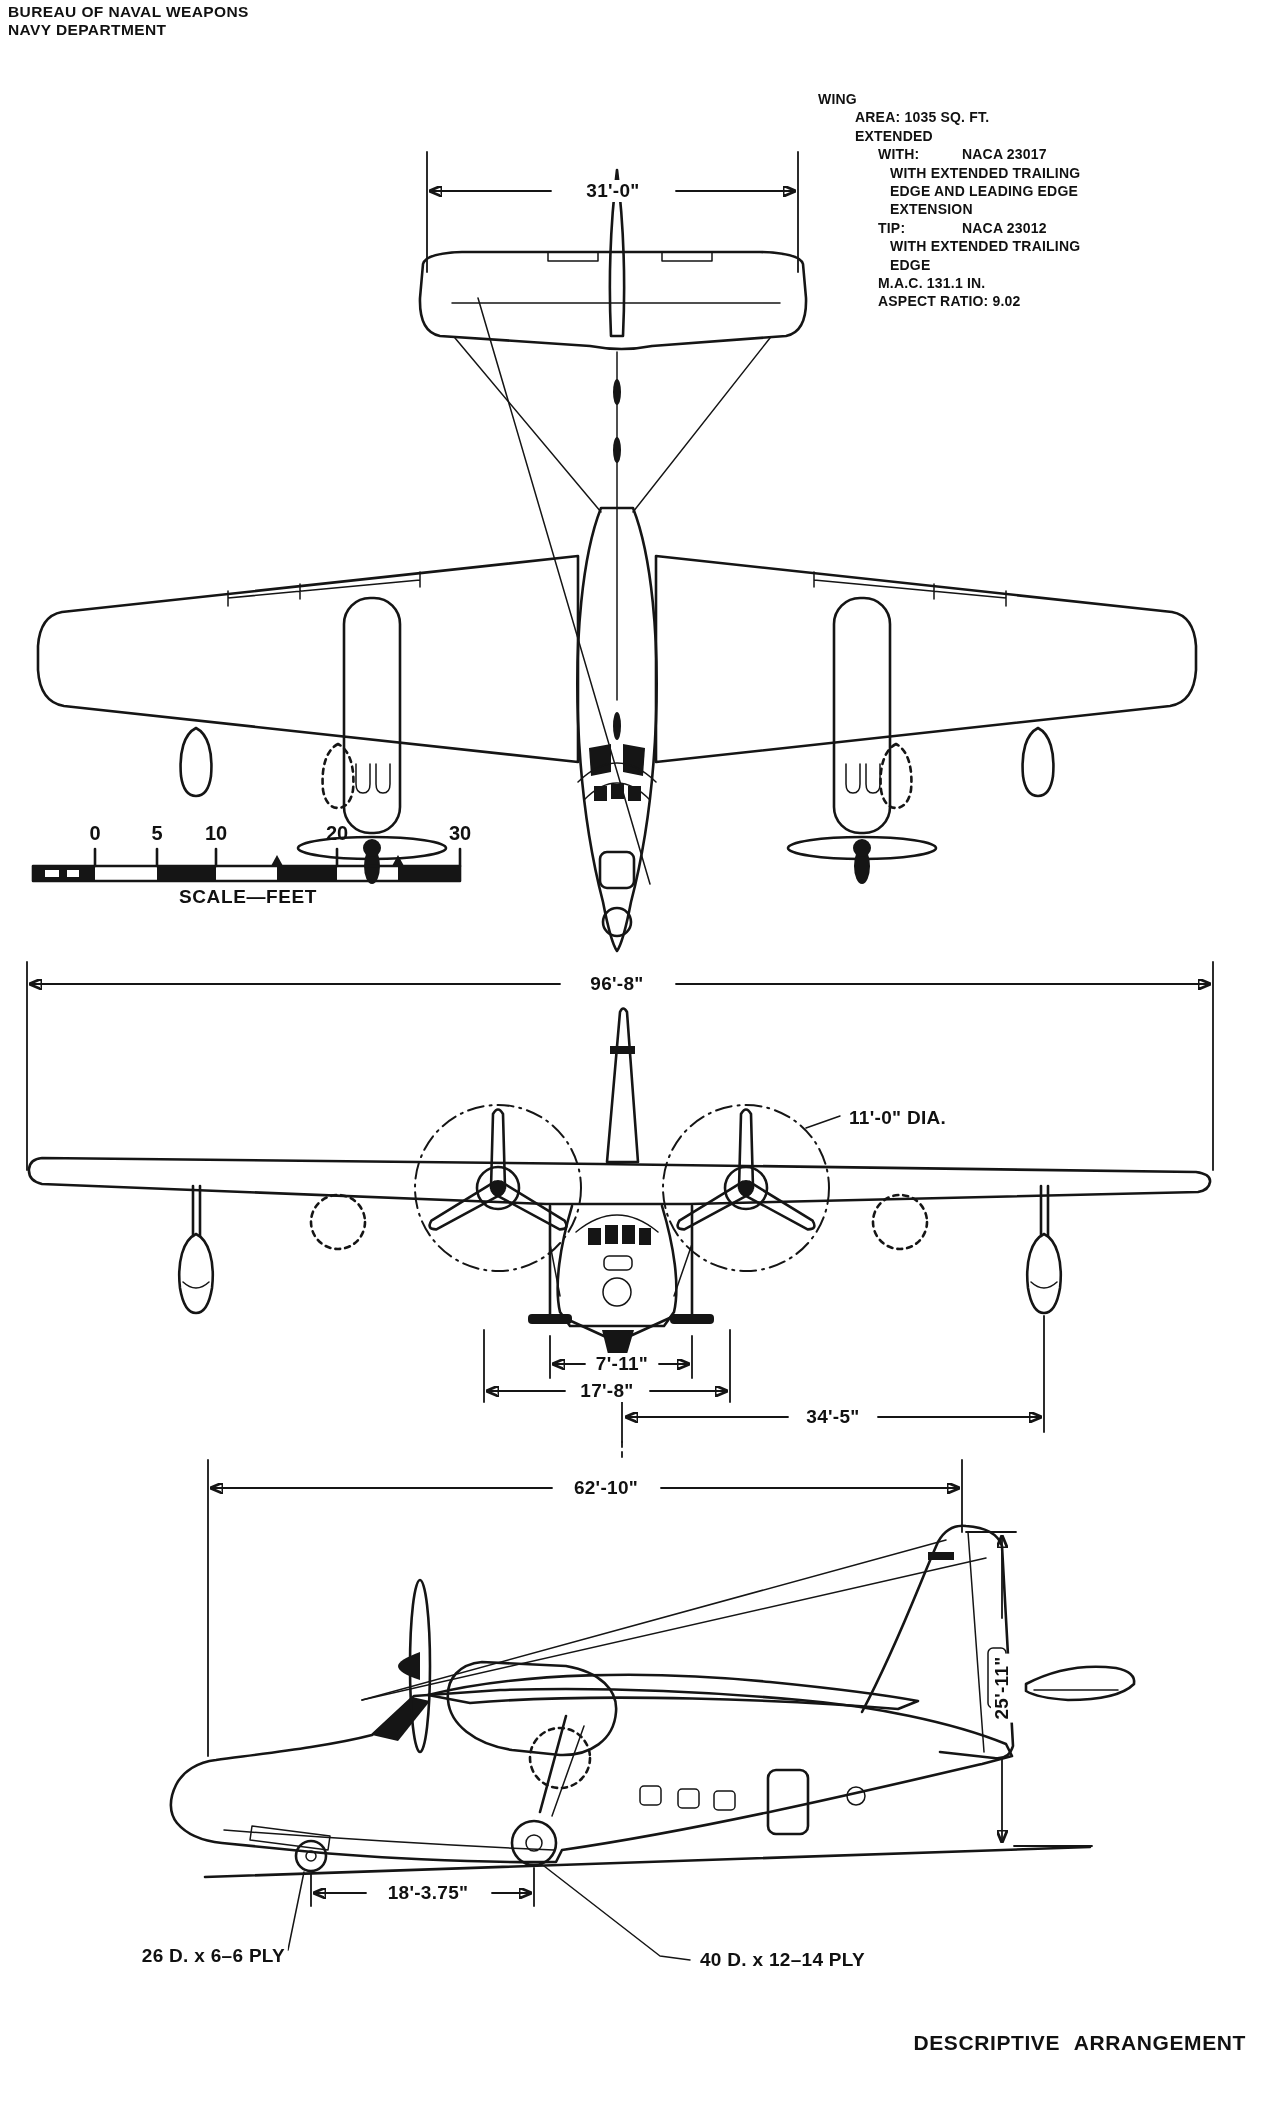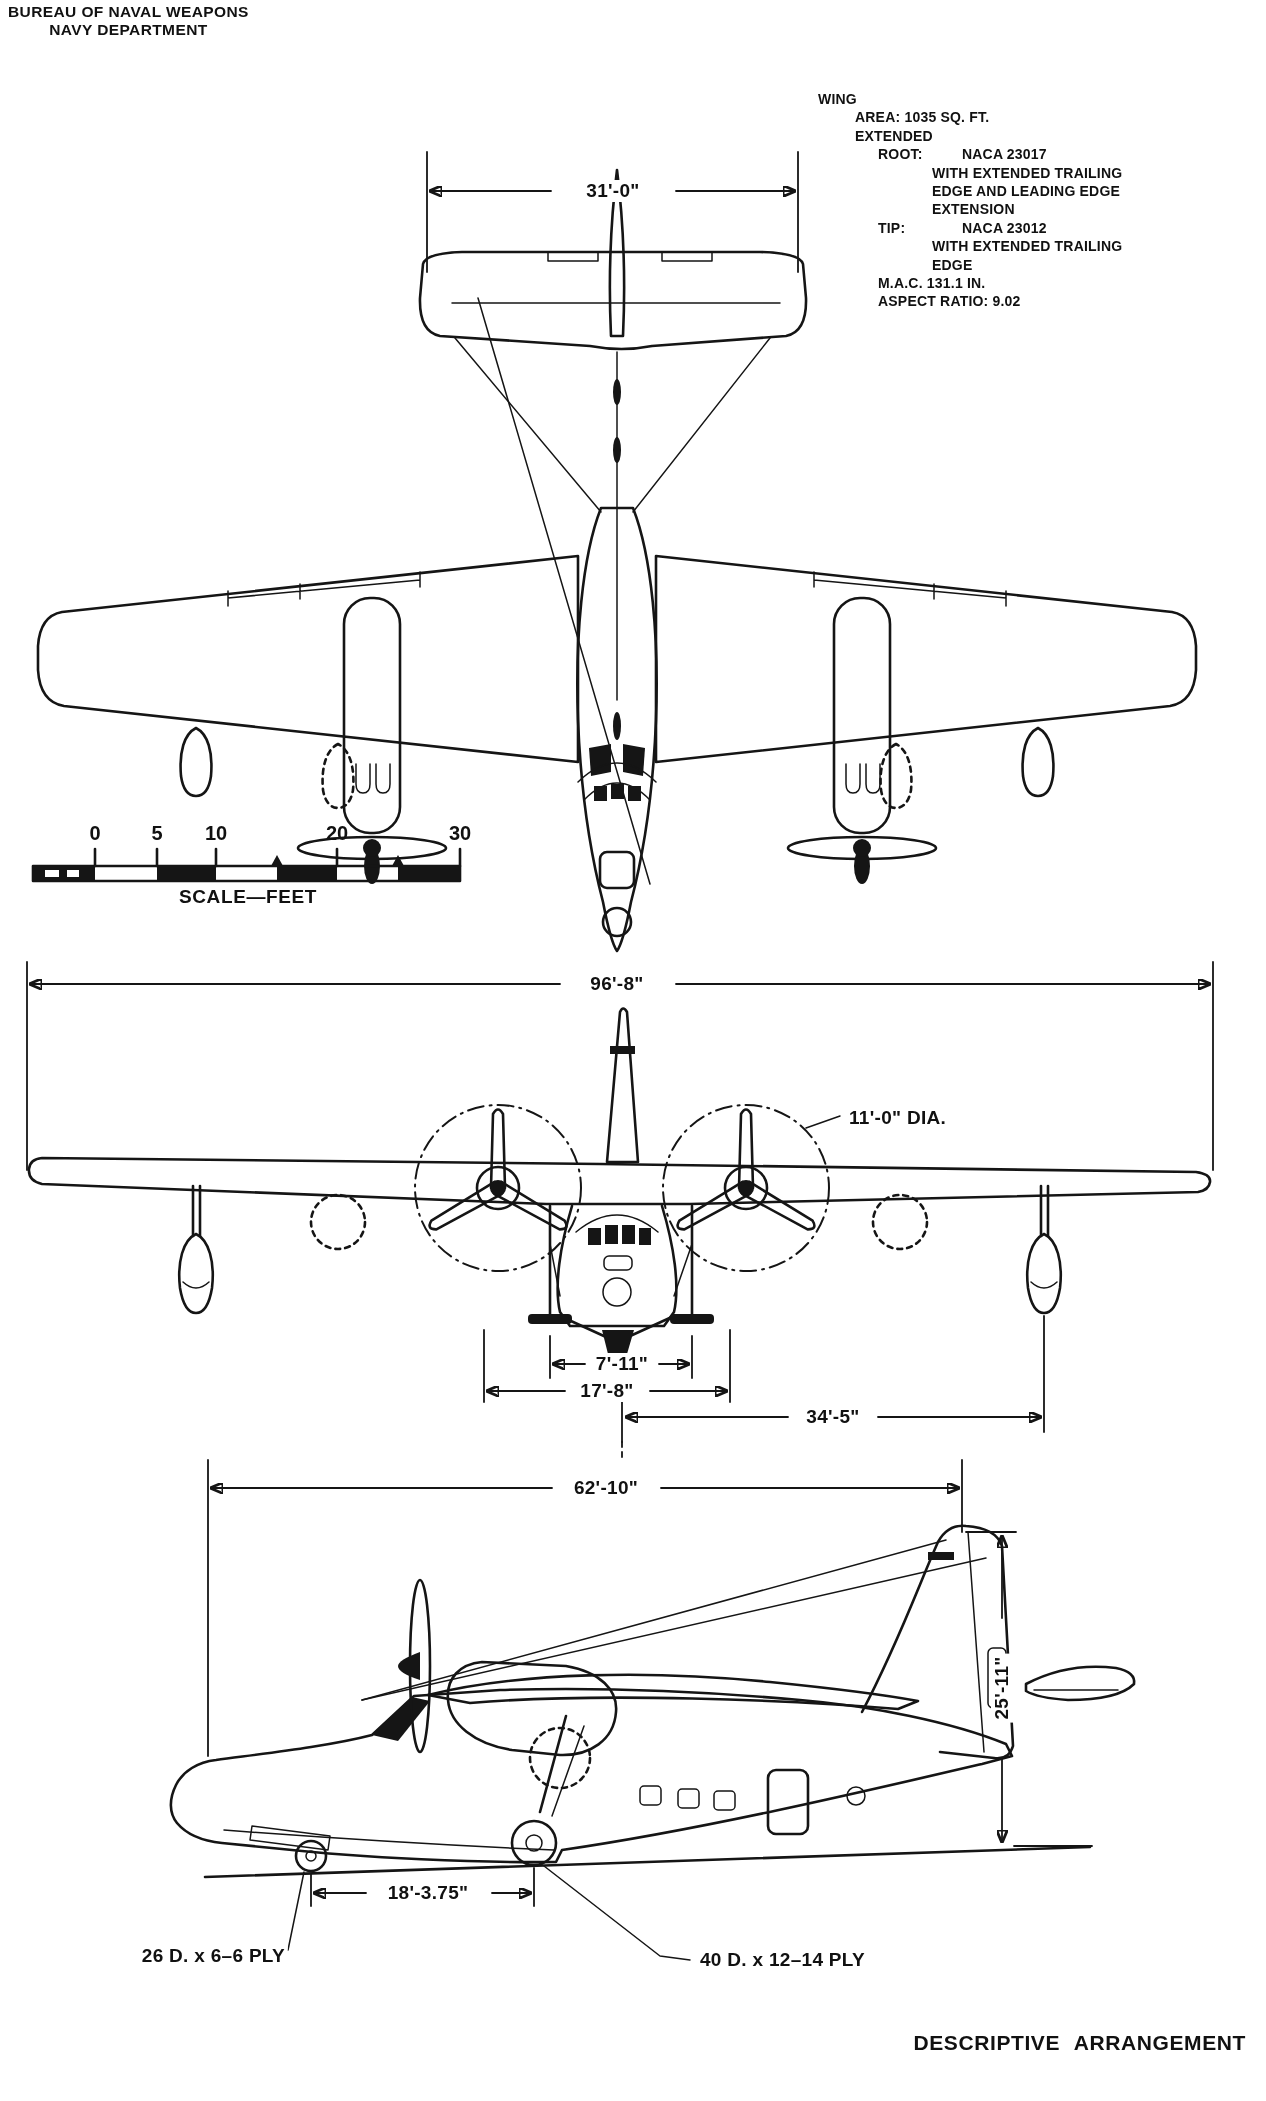--- a/index.html
+++ b/index.html
@@ -8,26 +8,26 @@
   .art{position:absolute;left:0;top:0;}
   .art path,.art line,.art circle,.art ellipse,.art rect,.art polyline{
         fill:none;stroke:#151515;stroke-width:2.6;stroke-linecap:round;stroke-linejoin:round;}
   .art .thin{stroke-width:1.5;}
   .art .dim line{stroke-width:1.8;}
   .art .fillb{fill:#151515;stroke:none;}
   .art .whiteb{fill:#fff;stroke:none;}
   .art .dash{stroke-dasharray:5 5;}
   .art .dashdot{stroke-dasharray:16 6 2 6;stroke-width:2;}
   .hdr{position:absolute;left:8px;top:3px;font-weight:bold;font-size:15.5px;letter-spacing:.4px;}
-  .hdr2{text-align:center;}
+  .hdr2{}
   .specs{position:absolute;left:818px;top:90px;font-weight:bold;font-size:14px;
          line-height:18.4px;letter-spacing:.2px;white-space:nowrap;}
   .s1{margin-left:37px;}
   .s2{margin-left:60px;}
-  .s3{margin-left:114px;}
+  .s3{margin-left:72px;}
   .lab{display:inline-block;width:84px;}
   .lbl{position:absolute;font-weight:bold;font-size:19px;letter-spacing:.3px;background:#fff;
        padding:0 3px;transform:translate(-50%,-50%);white-space:nowrap;}
   .lbl-l{transform:translate(0,-50%);}
   .lbl-r{transform:translate(-100%,-50%);margin-left:24px;}
   .rot{transform:translate(-50%,-50%) rotate(-90deg);background:#fff;}
   .snum{position:absolute;transform:translate(-50%,-100%);font-weight:bold;font-size:20px;}
   .scale-cap{position:absolute;transform:translate(-50%,0);font-weight:bold;font-size:19px;letter-spacing:.6px;}
   .title1{position:absolute;left:0;width:1246px;text-align:right;top:2031px;font-weight:bold;
           font-size:21px;letter-spacing:.6px;word-spacing:8px;}
@@ -40,21 +40,21 @@
 
   <div class="hdr">
     <div>BUREAU OF NAVAL WEAPONS</div>
     <div class="hdr2">NAVY DEPARTMENT</div>
   </div>
 
   <div class="specs">
     <div>WING</div>
     <div class="s1">AREA: 1035 SQ. FT.</div>
     <div class="s1">EXTENDED</div>
-    <div class="s2"><span class="lab">ROOT:</span><span>NACA 23017</span></div>
+    <div class="s2"><span class="lab">WITH:</span><span>NACA 23017</span></div>
     <div class="s3">WITH EXTENDED TRAILING</div>
     <div class="s3">EDGE AND LEADING EDGE</div>
     <div class="s3">EXTENSION</div>
     <div class="s2"><span class="lab">TIP:</span><span>NACA 23012</span></div>
     <div class="s3">WITH EXTENDED TRAILING</div>
     <div class="s3">EDGE</div>
     <div class="s2">M.A.C. 131.1 IN.</div>
     <div class="s2">ASPECT RATIO: 9.02</div>
   </div>
 

